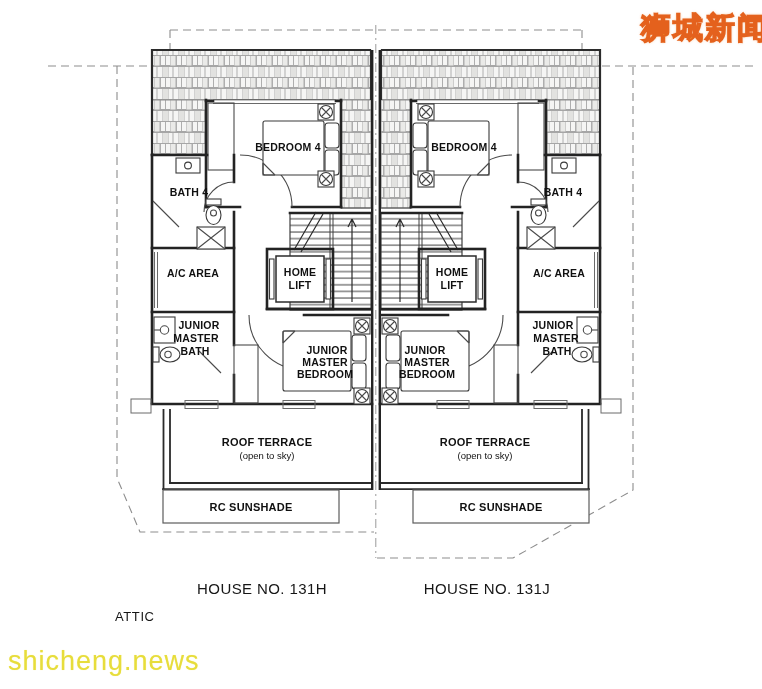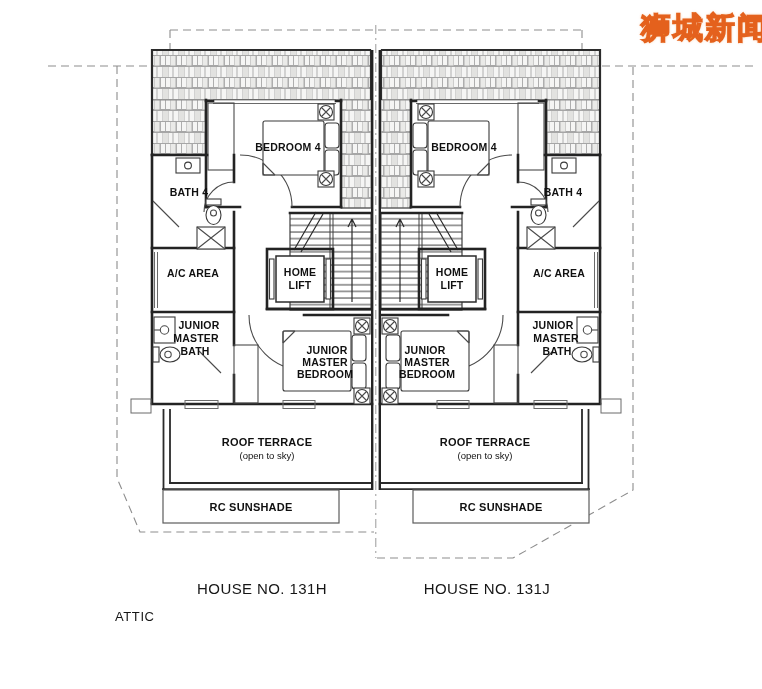--- a/index.html
+++ b/index.html
@@ -237,13 +237,14 @@
       </g>
       <text class="rlabel" style="font-size:11px" x="501" y="511">RC SUNSHADE</text>
 
       <text class="houseno" x="262" y="594">HOUSE NO. 131H</text>
       <text class="houseno" x="487" y="594">HOUSE NO. 131J</text>
       <text class="attic" x="115" y="621" text-anchor="start">ATTIC</text>
     </g>
   </svg>
 
   <div class="wm-top">狮城新闻</div>
+  <div class="wm-bottom">shicheng.news</div>
 </div>
 
 </body></html>

